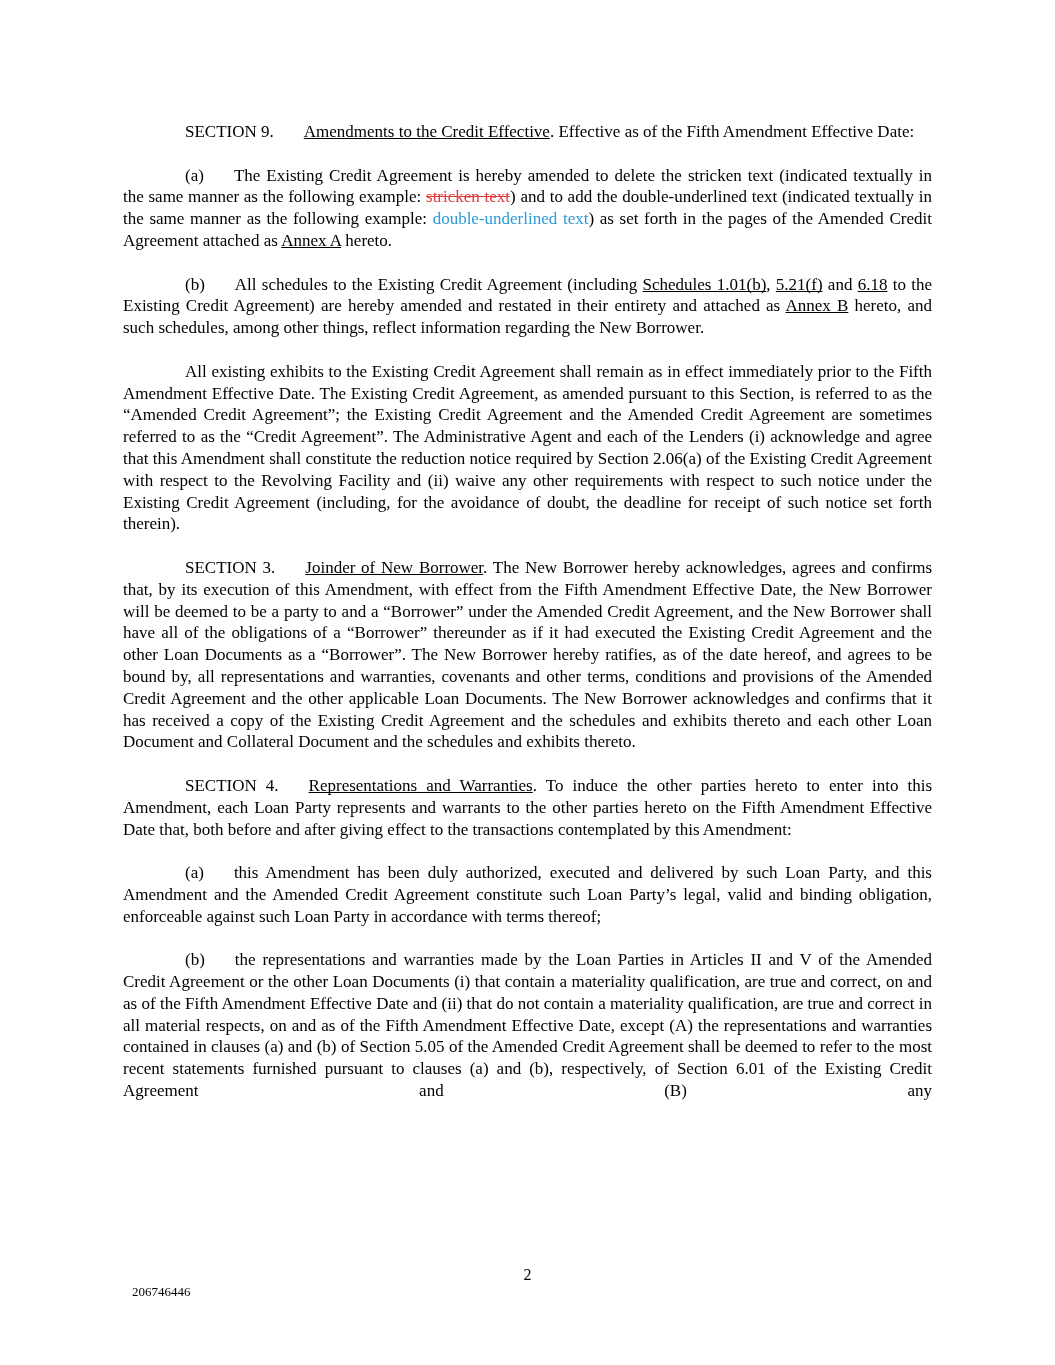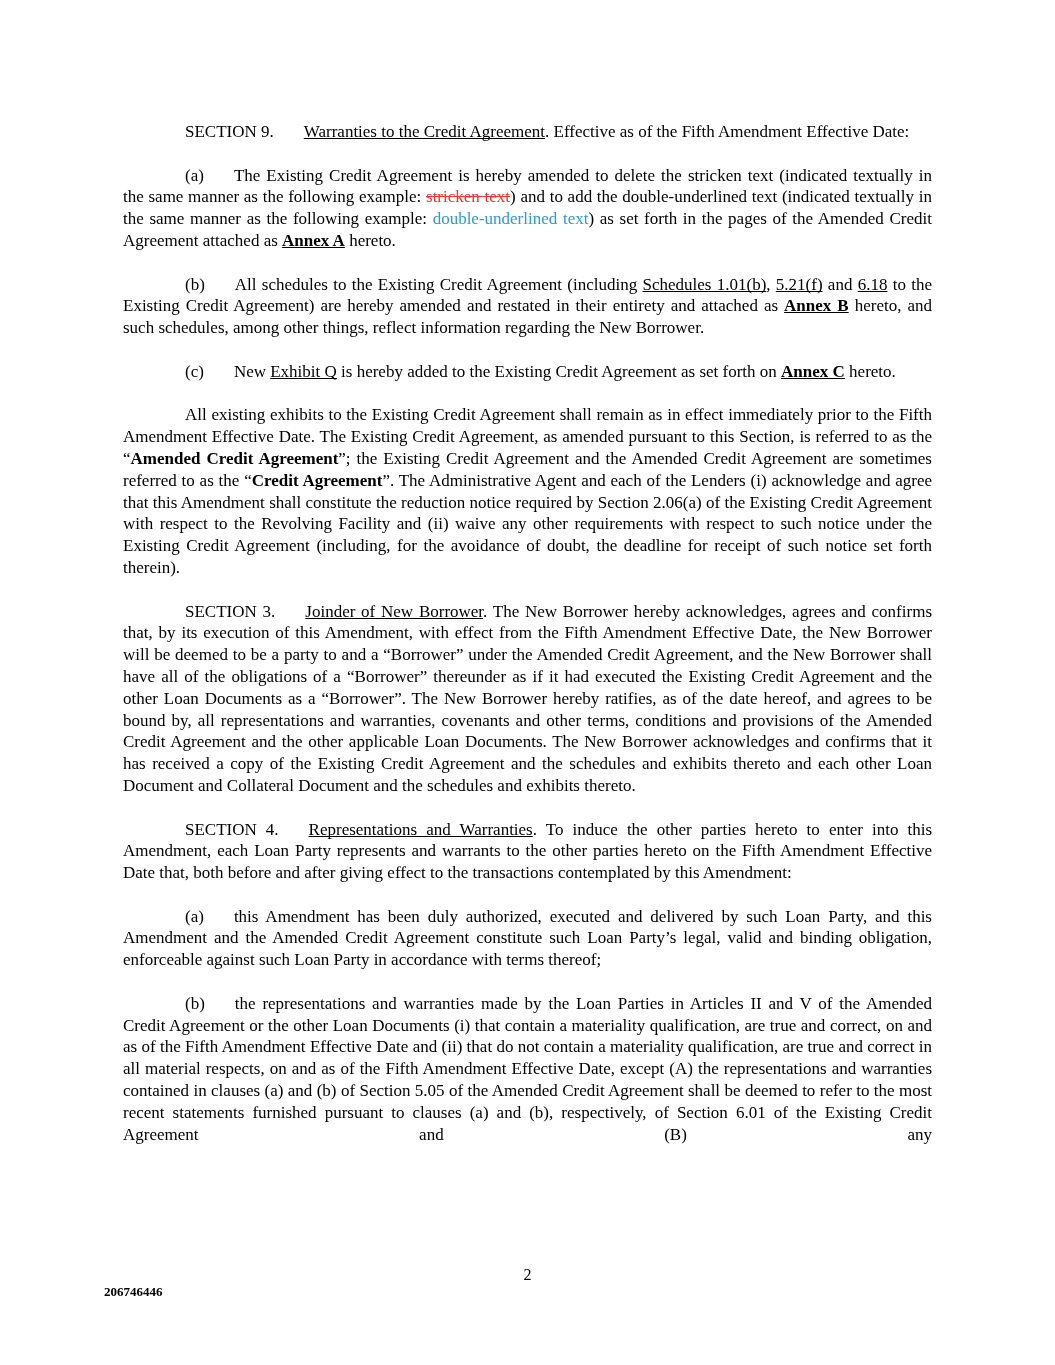--- a/index.html
+++ b/index.html
@@ -34,21 +34,21 @@
   }
   .para:last-child {
     margin-bottom: 0;
     font-family: Liberation Serif, serif;
   }
   span.tab {
     display: inline-block;
     width: 30px;
     text-indent: 0;
   }
-  .b  { font-weight: bold; }
+  .b  { font-weight: normal; }
   .u  { text-decoration: underline; text-decoration-skip-ink: none; }
   .b.u { text-decoration: underline; text-decoration-skip-ink: none; }
   .st {
     color: var(--strike, #e03c3c);
     text-decoration: line-through;
     text-decoration-skip-ink: none;
   }
   .du {
     color: var(--insert, #2e9ad6);
     text-decoration-style: double;
@@ -58,36 +58,34 @@
     position: absolute;
     left: 0;
     right: 0;
     top: 1266px;
     text-align: center;
     font-size: 16px;
     line-height: 18px;
   }
   .footer-doc-id {
     position: absolute;
-    left: 104px;
+    left: 132px;
     top: 1284px;
     font-size: 13px;
     line-height: 15px;
-    font-weight: bold;
   }
 </style>
 </head>
 <body>
 
 <div class="page">
   <div class="doc-body">
-      <p class="para"><span>SECTION 9.</span><span class="tab"></span><span class="u">Warranties to the Credit Agreement</span><span>. Effective as of the Fifth Amendment Effective Date:</span></p>
+      <p class="para"><span>SECTION 9.</span><span class="tab"></span><span class="u">Amendments to the Credit Effective</span><span>. Effective as of the Fifth Amendment Effective Date:</span></p>
       <p class="para"><span>(a)</span><span class="tab"></span><span>The Existing Credit Agreement is hereby amended to delete the stricken text (indicated textually in the same manner as the following example: </span><span class="st">stricken text</span><span>) and to add the double-underlined text (indicated textually in the same manner as the following example: </span><span class="du">double-underlined text</span><span>) as set forth in the pages of the Amended Credit Agreement attached as </span><span class="b u">Annex A</span><span> hereto.</span></p>
       <p class="para"><span>(b)</span><span class="tab"></span><span>All schedules to the Existing Credit Agreement (including </span><span class="u">Schedules 1.01(b)</span><span>, </span><span class="u">5.21(f)</span><span> and </span><span class="u">6.18</span><span> to the Existing Credit Agreement) are hereby amended and restated in their entirety and attached as </span><span class="b u">Annex B</span><span> hereto, and such schedules, among other things, reflect information regarding the New Borrower.</span></p>
-      <p class="para"><span>(c)</span><span class="tab"></span><span>New </span><span class="u">Exhibit Q</span><span> is hereby added to the Existing Credit Agreement as set forth on </span><span class="b u">Annex C</span><span> hereto.</span></p>
       <p class="para"><span>All existing exhibits to the Existing Credit Agreement shall remain as in effect immediately prior to the Fifth Amendment Effective Date. The Existing Credit Agreement, as amended pursuant to this Section, is referred to as the “</span><span class="b">Amended Credit Agreement</span><span>”; the Existing Credit Agreement and the Amended Credit Agreement are sometimes referred to as the “</span><span class="b">Credit Agreement</span><span>”. The Administrative Agent and each of the Lenders (i) acknowledge and agree that this Amendment shall constitute the reduction notice required by Section 2.06(a) of the Existing Credit Agreement with respect to the Revolving Facility and (ii) waive any other requirements with respect to such notice under the Existing Credit Agreement (including, for the avoidance of doubt, the deadline for receipt of such notice set forth therein).</span></p>
       <p class="para"><span>SECTION 3.</span><span class="tab"></span><span class="u">Joinder of New Borrower</span><span>.  The New Borrower hereby acknowledges, agrees and confirms that, by its execution of this Amendment, with effect from the Fifth Amendment Effective Date, the New Borrower will be deemed to be a party to and a “Borrower” under the Amended Credit Agreement, and the New Borrower shall have all of the obligations of a “Borrower” thereunder as if it had executed the Existing Credit Agreement and the other Loan Documents as a “Borrower”.  The New Borrower hereby ratifies, as of the date hereof, and agrees to be bound by, all representations and warranties, covenants and other terms, conditions and provisions of the Amended Credit Agreement and the other applicable Loan Documents.  The New Borrower acknowledges and confirms that it has received a copy of the Existing Credit Agreement and the schedules and exhibits thereto and each other Loan Document and Collateral Document and the schedules and exhibits thereto.</span></p>
       <p class="para"><span>SECTION 4.</span><span class="tab"></span><span class="u">Representations and Warranties</span><span>. To induce the other parties hereto to enter into this Amendment, each Loan Party represents and warrants to the other parties hereto on the Fifth Amendment Effective Date that, both before and after giving effect to the transactions contemplated by this Amendment:</span></p>
       <p class="para"><span>(a)</span><span class="tab"></span><span>this Amendment has been duly authorized, executed and delivered by such Loan Party, and this Amendment and the Amended Credit Agreement constitute such Loan Party’s legal, valid and binding obligation, enforceable against such Loan Party in accordance with terms thereof;</span></p>
       <p class="para jlast"><span>(b)</span><span class="tab"></span><span>the representations and warranties made by the Loan Parties in Articles II and V of the Amended Credit Agreement or the other Loan Documents (i) that contain a materiality qualification, are true and correct, on and as of the Fifth Amendment Effective Date and (ii) that do not contain a materiality qualification, are true and correct in all material respects, on and as of the Fifth Amendment Effective Date, except (A) the representations and warranties contained in clauses (a) and (b) of Section 5.05 of the Amended Credit Agreement shall be deemed to refer to the most recent statements furnished pursuant to clauses (a) and (b), respectively, of Section 6.01 of the Existing Credit Agreement and (B) any</span></p>
     </div>
   <div class="footer-page-number">2</div>
   <div class="footer-doc-id">206746446</div>
 </div>
 

